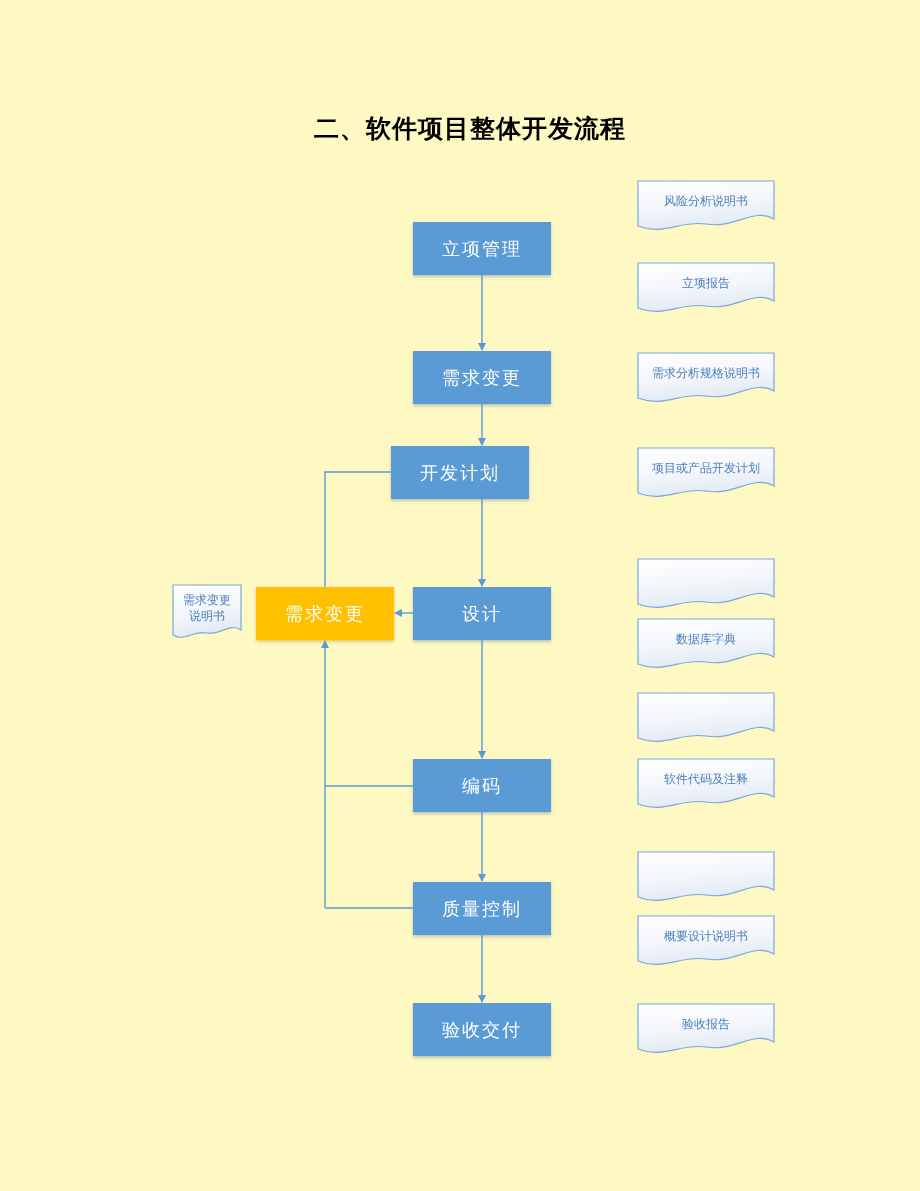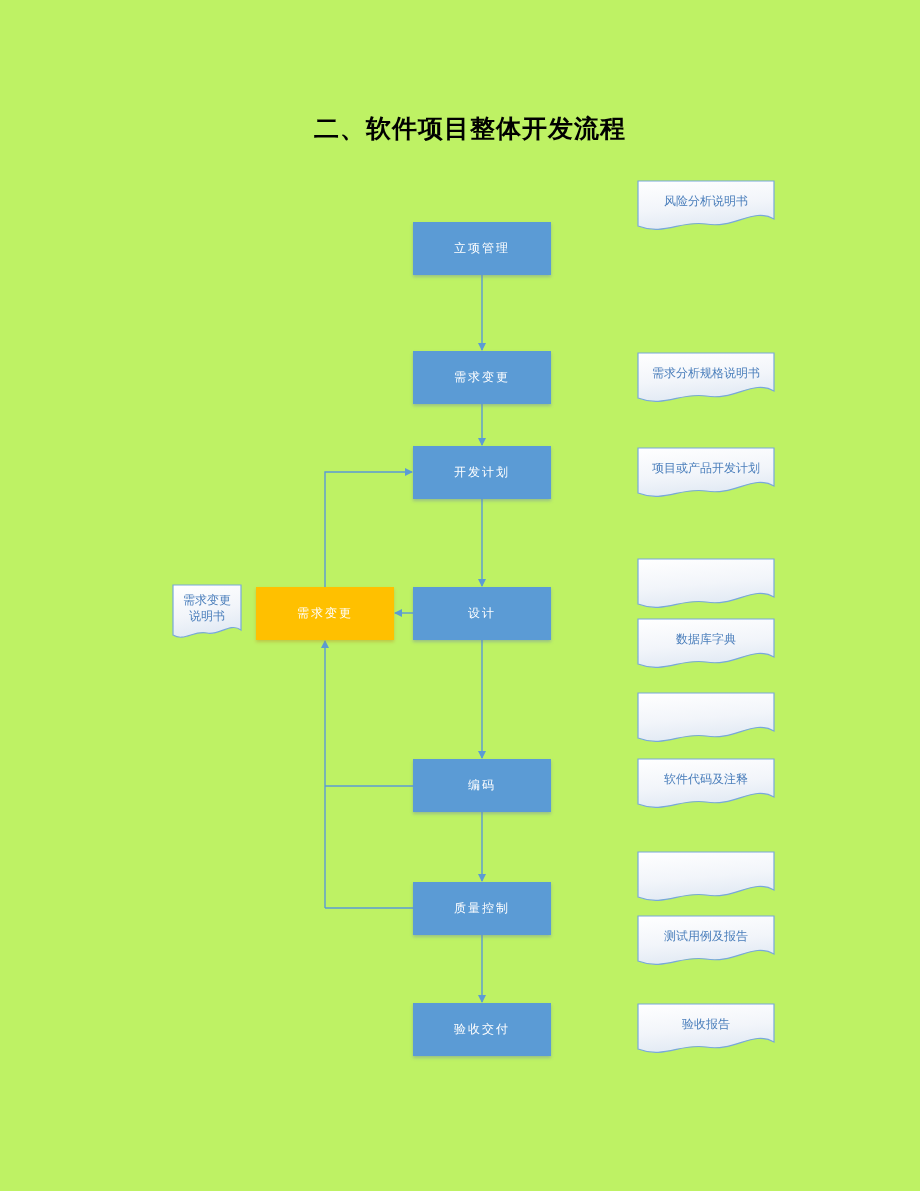--- a/index.html
+++ b/index.html
@@ -1,19 +1,19 @@
 <!DOCTYPE html>
 <html><head>
 <meta charset="utf-8">
 <style>
   html,body{margin:0;padding:0;background:#fff;}
   .page{
     position:relative;
     width:920px;height:1191px;
-    background:#bef264;
+    background:#fef9c3;
     font-family:"Liberation Sans","DejaVu Sans",sans-serif;
     overflow:hidden;
   }
   .title{
     position:absolute;
     top:112px;left:0;width:940px;
     text-align:center;
     font-size:25px;
     font-weight:bold;
     color:#000000;
@@ -21,21 +21,21 @@
   }
   .connector-layer{
     position:absolute;left:0;top:0;width:920px;height:1191px;
   }
   .proc{
     position:absolute;
     width:138px;height:53px;
     background:#5B9BD5;
     color:#ffffff;
     display:flex;align-items:center;justify-content:center;
-    font-size:12px;
+    font-size:18px;
     letter-spacing:2px;
     box-shadow:0 2px 3px rgba(110,135,170,0.45);
   }
   .proc.highlight{
     background:#FFC000;
     box-shadow:0 2px 3px rgba(190,150,40,0.45);
   }
   .doc{
     position:absolute;
     width:138px;height:54px;
@@ -97,21 +97,21 @@
       <path d="M325,908 L325,641" marker-end="url(#arh)"></path>
     </g>
   </svg>
 
   <div class="proc" style="left:413px;top:222px">
       <span>立项管理</span>
     </div>
   <div class="proc" style="left:413px;top:351px">
       <span>需求变更</span>
     </div>
-  <div class="proc" style="left:413px;top:446px">
+  <div class="proc" style="left:391px;top:446px">
       <span>开发计划</span>
     </div>
   <div class="proc" style="left:413px;top:759px">
       <span>编码</span>
     </div>
   <div class="proc" style="left:413px;top:587px">
       <span>设计</span>
     </div>
   <div class="proc" style="left:413px;top:882px">
       <span>质量控制</span>
@@ -133,20 +133,26 @@
       <span>说明书</span></span>
     </div>
   </div>
 
   <div class="doc" style="left:637px;top:180px">
     <svg viewBox="0 0 138 54" preserveAspectRatio="none">
         <path d="M1,1 H137 V39 C116,27 98,49 69,44 C44,40 27,56 1,46 Z" fill="url(#docg)" stroke="#78A8DA" stroke-width="1.2"></path>
       </svg>
     <div class="doc-label">风险分析说明书</div>
   </div>
+  <div class="doc" style="left:637px;top:262px">
+    <svg viewBox="0 0 138 54" preserveAspectRatio="none">
+        <path d="M1,1 H137 V39 C116,27 98,49 69,44 C44,40 27,56 1,46 Z" fill="url(#docg)" stroke="#78A8DA" stroke-width="1.2"></path>
+      </svg>
+    <div class="doc-label">立项报告</div>
+  </div>
   <div class="doc" style="left:637px;top:352px">
     <svg viewBox="0 0 138 54" preserveAspectRatio="none">
         <path d="M1,1 H137 V39 C116,27 98,49 69,44 C44,40 27,56 1,46 Z" fill="url(#docg)" stroke="#78A8DA" stroke-width="1.2"></path>
       </svg>
     <div class="doc-label">需求分析规格说明书</div>
   </div>
   <div class="doc" style="left:637px;top:447px">
     <svg viewBox="0 0 138 54" preserveAspectRatio="none">
         <path d="M1,1 H137 V39 C116,27 98,49 69,44 C44,40 27,56 1,46 Z" fill="url(#docg)" stroke="#78A8DA" stroke-width="1.2"></path>
       </svg>
@@ -176,21 +182,21 @@
   </div>
   <div class="doc" style="left:637px;top:851px">
     <svg viewBox="0 0 138 54" preserveAspectRatio="none">
         <path d="M1,1 H137 V39 C116,27 98,49 69,44 C44,40 27,56 1,46 Z" fill="url(#docg)" stroke="#78A8DA" stroke-width="1.2"></path>
       </svg>
   </div>
   <div class="doc" style="left:637px;top:915px">
     <svg viewBox="0 0 138 54" preserveAspectRatio="none">
         <path d="M1,1 H137 V39 C116,27 98,49 69,44 C44,40 27,56 1,46 Z" fill="url(#docg)" stroke="#78A8DA" stroke-width="1.2"></path>
       </svg>
-    <div class="doc-label">测试用例及报告</div>
+    <div class="doc-label">概要设计说明书</div>
   </div>
   <div class="doc" style="left:637px;top:1003px">
     <svg viewBox="0 0 138 54" preserveAspectRatio="none">
         <path d="M1,1 H137 V39 C116,27 98,49 69,44 C44,40 27,56 1,46 Z" fill="url(#docg)" stroke="#78A8DA" stroke-width="1.2"></path>
       </svg>
     <div class="doc-label">验收报告</div>
   </div>
 
 </div>
 

